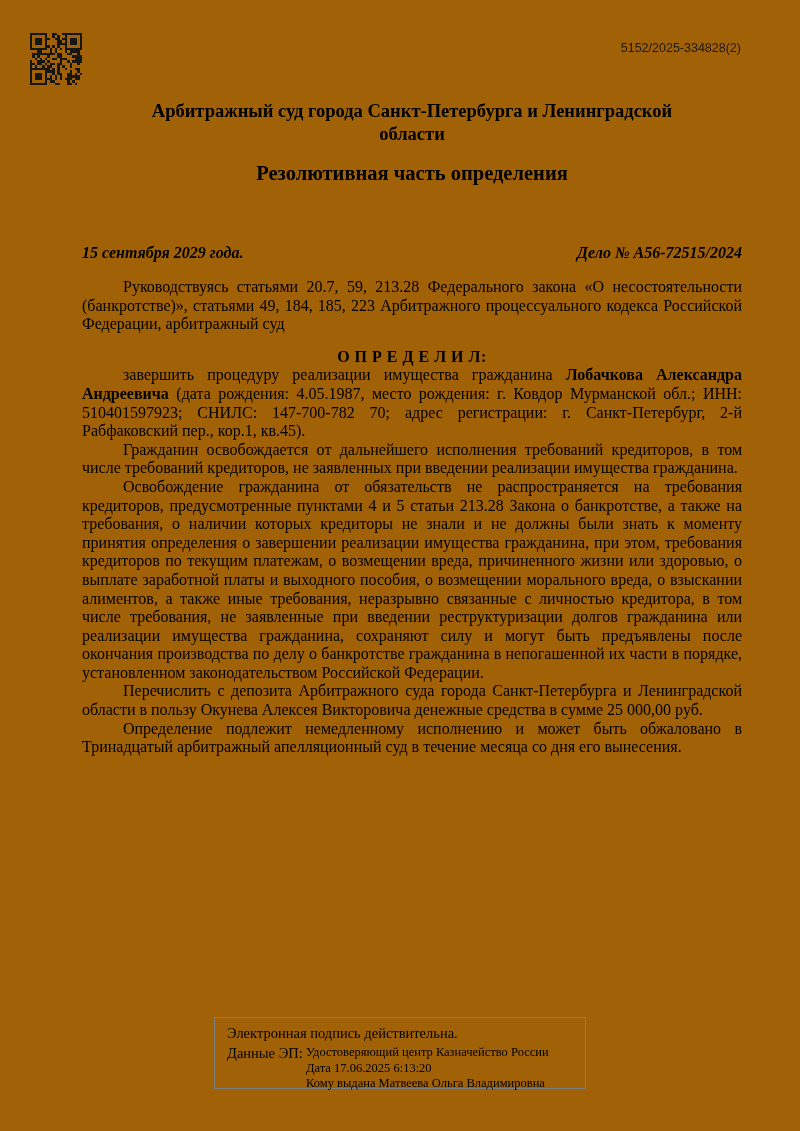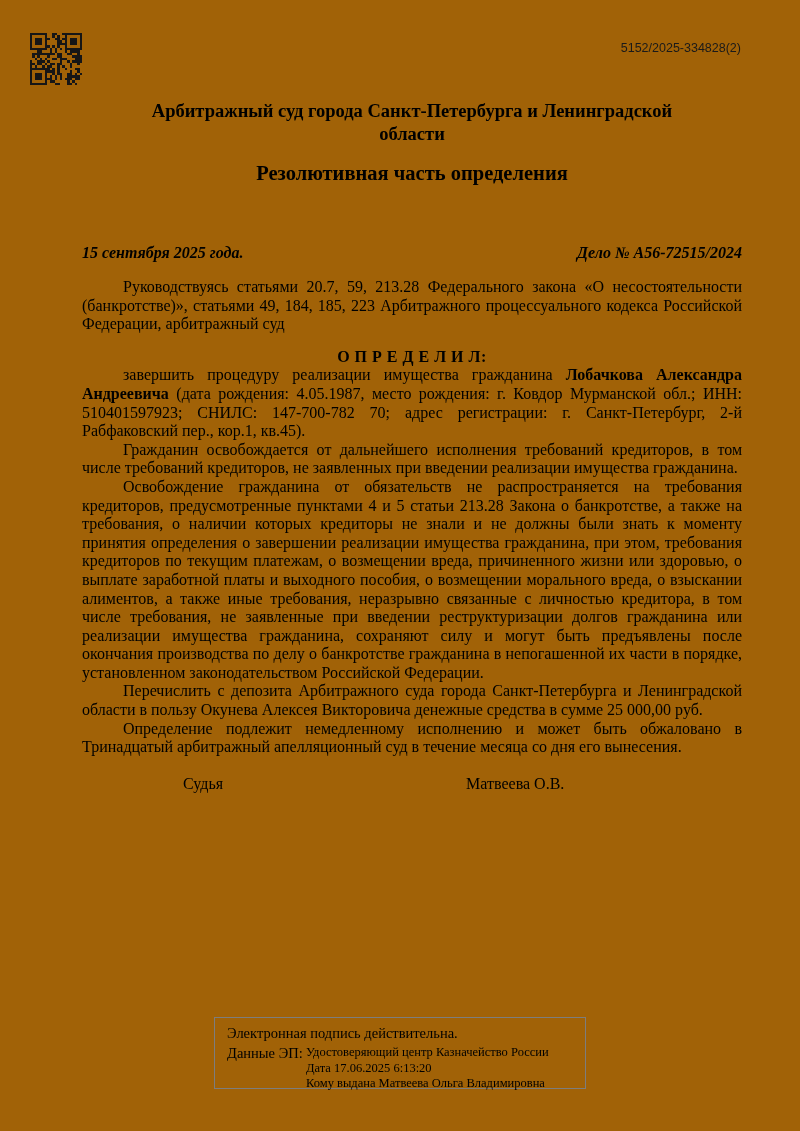--- a/index.html
+++ b/index.html
@@ -122,43 +122,39 @@
 
   <div class="doc-number">5152/2025-334828(2)</div>
 
   <div class="content">
 
     <div class="court-name">Арбитражный суд города Санкт-Петербурга и Ленинградской области</div>
 
     <div class="doc-title">Резолютивная часть определения</div>
 
     <div class="meta-row">
-      <span class="meta-date">15 сентября 2025 года.</span>
+      <span class="meta-date">15 сентября 2029 года.</span>
       <span class="meta-case">Дело № А56-72515/2024</span>
     </div>
 
     <p class="para first">Руководствуясь статьями 20.7, 59, 213.28 Федерального закона «О несостоятельности (банкротстве)», статьями 49, 184, 185, 223 Арбитражного процессуального кодекса Российской Федерации, арбитражный суд</p>
 
     <p class="para heading">О П Р Е Д Е Л И Л:</p>
 
     <p class="para"><span>завершить процедуру реализации имущества гражданина </span><b>Лобачкова Александра Андреевича</b><span> (дата рождения: 4.05.1987, место рождения: г. Ковдор Мурманской обл.; ИНН: 510401597923; СНИЛС: 147-700-782 70; адрес регистрации: г. Санкт-Петербург, 2-й Рабфаковский пер., кор.1, кв.45).</span></p>
 
     <p class="para">Гражданин освобождается от дальнейшего исполнения требований кредиторов, в том числе требований кредиторов, не заявленных при введении реализации имущества гражданина.</p>
 
     <p class="para">Освобождение гражданина от обязательств не распространяется на требования кредиторов, предусмотренные пунктами 4 и 5 статьи 213.28 Закона о банкротстве, а также на требования, о наличии которых кредиторы не знали и не должны были знать к моменту принятия определения о завершении реализации имущества гражданина, при этом, требования кредиторов по текущим платежам, о возмещении вреда, причиненного жизни или здоровью, о выплате заработной платы и выходного пособия, о возмещении морального вреда, о взыскании алиментов, а также иные требования, неразрывно связанные с личностью кредитора, в том числе требования, не заявленные при введении реструктуризации долгов гражданина или реализации имущества гражданина, сохраняют силу и могут быть предъявлены после окончания производства по делу о банкротстве гражданина в непогашенной их части в порядке, установленном законодательством Российской Федерации.</p>
 
 
     <p class="para">Перечислить с депозита Арбитражного суда города Санкт-Петербурга и Ленинградской области в пользу Окунева Алексея Викторовича денежные средства в сумме 25 000,00 руб.</p>
 
     <p class="para">Определение подлежит немедленному исполнению и может быть обжаловано в Тринадцатый арбитражный апелляционный суд в течение месяца со дня его вынесения.</p>
 
-    <div class="sign-row">
-      <span class="judge-label">Судья</span>
-      <span class="judge-name">Матвеева О.В.</span>
-    </div>
 
   </div>
 
   <div class="esign-box">
     <div class="esign-valid">Электронная подпись действительна.</div>
     <div class="esign-grid">
       <div class="esign-label">Данные ЭП:</div>
       <div class="esign-details">
         <div>Удостоверяющий центр Казначейство России</div>
         <div>Дата 17.06.2025 6:13:20</div>

